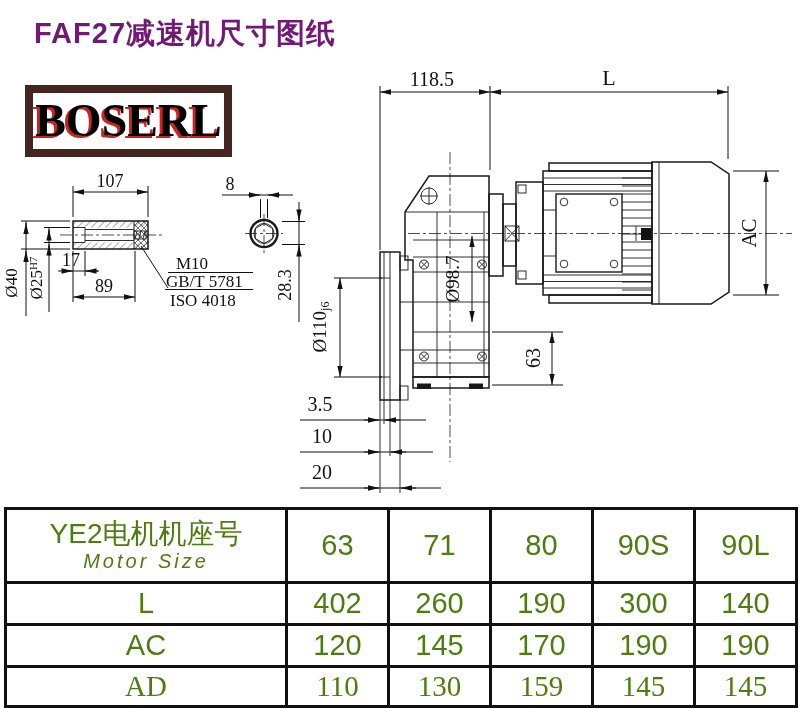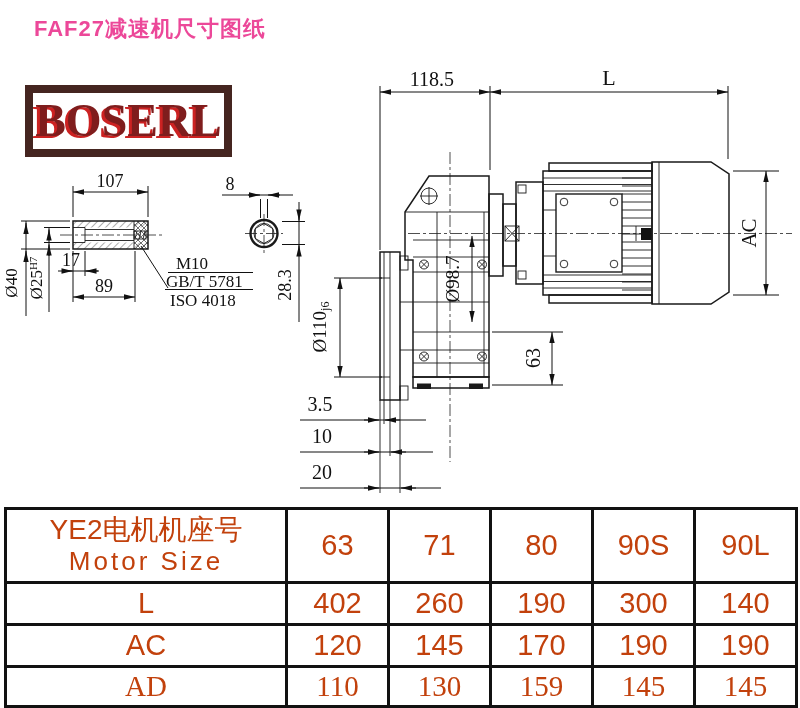--- a/index.html
+++ b/index.html
@@ -2,50 +2,50 @@
 <html><head>
 <meta charset="utf-8">
 <style>
   html,body { margin:0; padding:0; background:#ffffff; }
   #page {
     position:relative; width:800px; height:708px; background:#ffffff;
     font-family:"Liberation Sans", sans-serif; overflow:hidden;
   }
   #title {
     position:absolute; left:34px; top:14px;
-    font-size:22px; font-weight:bold; color:#ec4899;
+    font-size:29px; font-weight:bold; color:#701a75;
     letter-spacing:1px; white-space:nowrap;
   }
   #logo {
     position:absolute; left:25px; top:85px; width:191px; height:56px;
     border:8px solid #452520; background:#fff;
     display:flex; align-items:center; justify-content:center;
   }
   #logo .logo-text {
     font-family:"Liberation Serif", serif;
-    font-size:46px; font-weight:bold; color:#7f1d1d;
+    font-size:46px; font-weight:bold; color:#000000;
     text-shadow:-3px 2px 0 #cc2222; line-height:1;
   }
   svg text { fill:#111; font-family:"Liberation Serif", serif; }
   .o  { stroke:#1a1a1a; stroke-width:1.5; fill:none; }
   .t  { stroke:#1a1a1a; stroke-width:0.9; fill:none; }
   .d  { stroke:#111;    stroke-width:1;   fill:none; }
   .cl { stroke:#222;    stroke-width:0.8; fill:none; stroke-dasharray:12 3 3 3; }
   #spec-table-wrap { position:absolute; left:4px; top:507px; }
   table.spec { border-collapse:collapse; table-layout:fixed; width:792px; }
   table.spec td {
     border:3px solid #111; text-align:center; vertical-align:middle;
-    font-size:29px; color:#c2410c; padding:0; overflow:hidden;
+    font-size:29px; color:#4d7c0f; padding:0; overflow:hidden;
   }
   tr.r-head { height:74px; }
   tr.r-l  { height:42px; }
   tr.r-ac { height:42px; }
   tr.r-ad { height:40px;font-family:Liberation Serif, serif; }
   .hdr-cn { font-size:28px; line-height:1.15; }
-  .hdr-en { font-size:26px; letter-spacing:3px; line-height:1.15; }
+  .hdr-en { font-size:20px; letter-spacing:3px; line-height:1.15;font-style:italic; }
 </style>
 </head>
 <body>
 
 <div id="page">
 
   <div id="title">FAF27减速机尺寸图纸</div>
 
   <div id="logo">
     <span class="logo-text">BOSERL</span>

